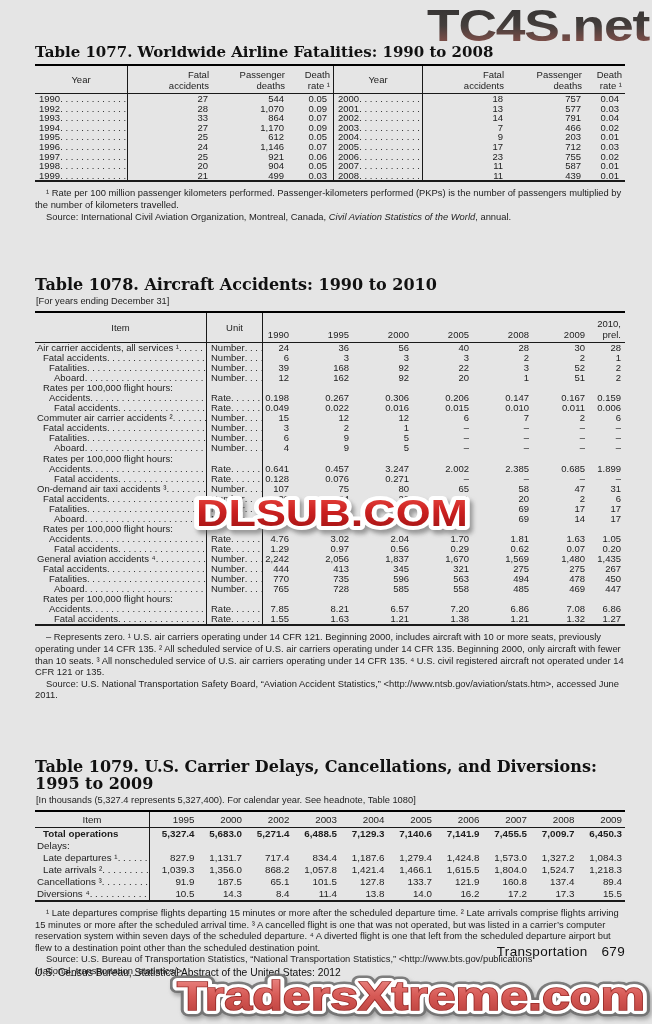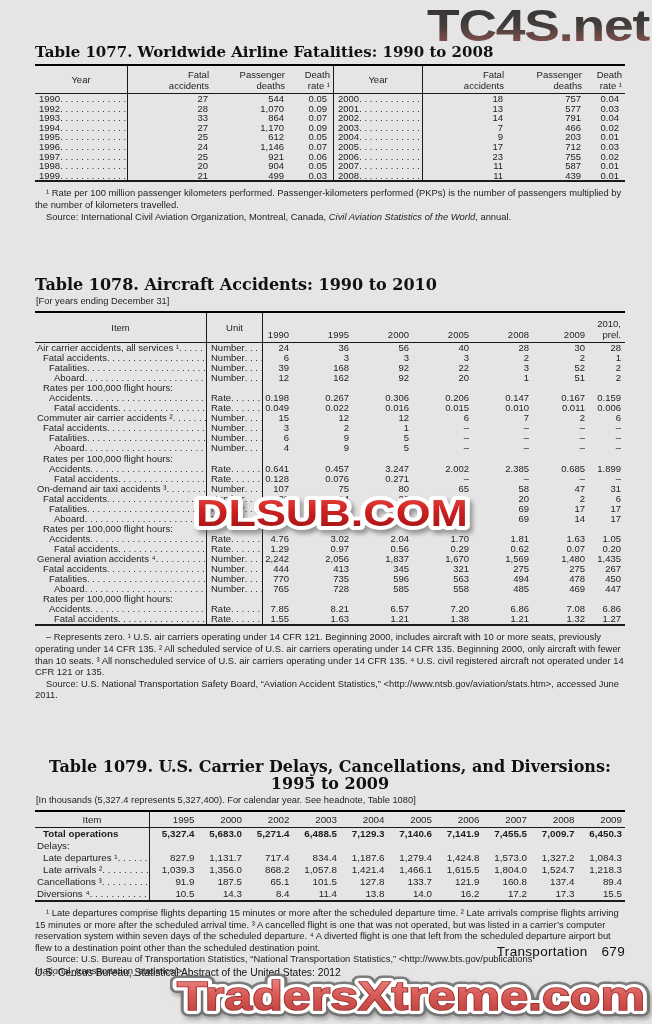--- a/index.html
+++ b/index.html
@@ -664,21 +664,21 @@
       <linearGradient id="g-mid" x1="0" y1="0" x2="0" y2="1">
         <stop offset="0" stop-color="#ea4a42"></stop>
           <stop offset="0.45" stop-color="#cb2020"></stop>
         <stop offset="1" stop-color="#9d1212"></stop>
       </linearGradient>
     </defs>
     <text x="146" y="45" text-anchor="middle" font-family="Liberation Sans, sans-serif" font-weight="bold" font-size="37" textLength="272" lengthAdjust="spacingAndGlyphs" paint-order="stroke" stroke="#ffffff" stroke-width="8" stroke-linejoin="round" fill="url(#g-mid)">DLSUB.COM</text>
   </svg>
 
   <div class="sect" style="top:758px;">
-    <h2 class="title" style="font-size:16px;text-align:center;">Table 1079. U.S. Carrier Delays, Cancellations, and Diversions: 1995 to 2009</h2>
+    <h2 class="title" style="font-size:16px;">Table 1079. U.S. Carrier Delays, Cancellations, and Diversions: 1995 to 2009</h2>
     <div class="headnote">[In thousands (5,327.4 represents 5,327,400). For calendar year. See headnote, Table 1080]</div>
     <div class="tablebox">
       <div class="grid t79 thead">
         <div class="cell hitem">Item</div>
         <div class="cell hyr">1995</div>
         <div class="cell hyr">2000</div>
         <div class="cell hyr">2002</div>
         <div class="cell hyr">2003</div>
         <div class="cell hyr">2004</div>
         <div class="cell hyr">2005</div>

